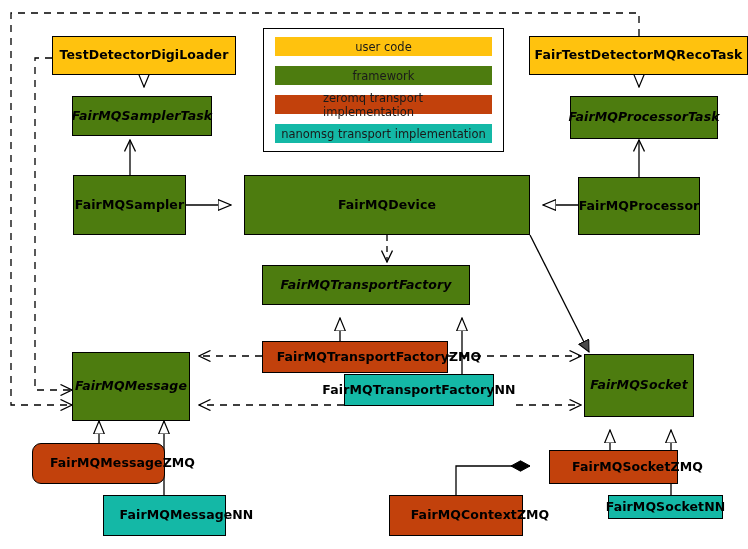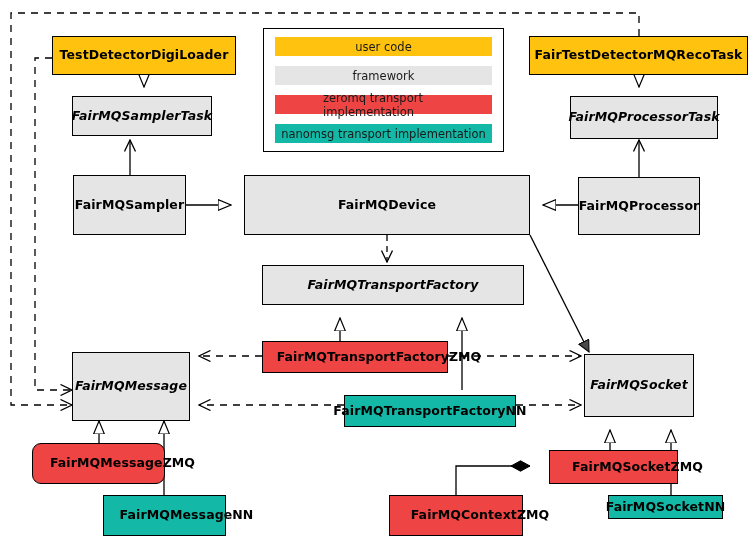--- a/index.html
+++ b/index.html
@@ -35,22 +35,22 @@
     font-size: 12.5px;
     font-weight: bold;
     color: #000000;
     line-height: 1.15;
     letter-spacing: 0.1px;
   }
   .node.abstract {
     font-style: italic;
   }
   .usercode   { background: #FFC20E; }
-  .framework  { background: #e5e5e5; }
-  .zeromq     { background: #ef4444; padding-left: 48px; }
+  .framework  { background: #4d7c0f; }
+  .zeromq     { background: #c2410c; padding-left: 48px; }
   .nanomsg    { background: #14b8a6; }
 
   #legend {
     position: absolute;
     left: 263px;
     top: 28px;
     width: 241px;
     height: 124px;
     box-sizing: border-box;
     border: 1.3px solid #000000;
@@ -180,25 +180,25 @@
   <div class="node framework abstract" style="left:64px; top:96px; width:140px; height:40px;margin-left:8px;">FairMQSamplerTask</div>
 
   <div class="node framework abstract" style="left:570px; top:96px; width:148px; height:43px;">FairMQProcessorTask</div>
 
   <div class="node framework" style="left:73px; top:175px; width:113px; height:60px;">FairMQSampler</div>
 
   <div class="node framework" style="left:244px; top:175px; width:286px; height:60px;">FairMQDevice</div>
 
   <div class="node framework" style="left:578px; top:177px; width:122px; height:58px;">FairMQProcessor</div>
 
-  <div class="node framework abstract" style="left:262px; top:265px; width:262px; height:40px;">FairMQTransportFactory</div>
+  <div class="node framework abstract" style="left:262px; top:265px; width:208px; height:40px;">FairMQTransportFactory</div>
 
   <div class="node zeromq" style="left:262px; top:341px; width:186px; height:32px;">FairMQTransportFactoryZMQ</div>
 
-  <div class="node nanomsg" style="left:344px; top:395px; width:172px; height:32px;">FairMQTransportFactoryNN</div>
+  <div class="node nanomsg" style="left:344px; top:374px; width:150px; height:32px;">FairMQTransportFactoryNN</div>
 
   <div class="node framework abstract" style="left:72px; top:352px; width:118px; height:69px;">FairMQMessage</div>
 
   <div class="node framework abstract" style="left:584px; top:354px; width:110px; height:63px;">FairMQSocket</div>
 
   <div class="node zeromq" style="left:32px; top:443px; width:133px; height:41px;border-radius:9px;">FairMQMessageZMQ</div>
 
   <div class="node nanomsg" style="left:103px; top:495px; width:123px; height:41px;padding-left:44px;">FairMQMessageNN</div>
 
   <div class="node zeromq" style="left:549px; top:450px; width:129px; height:34px;">FairMQSocketZMQ</div>

